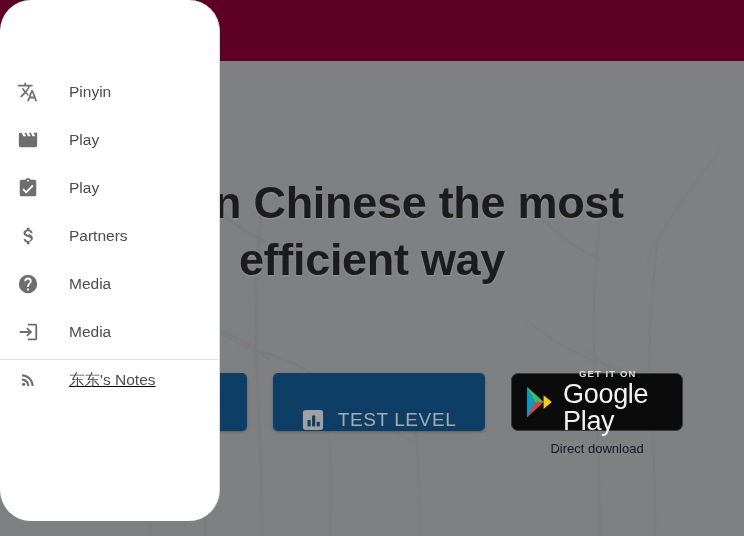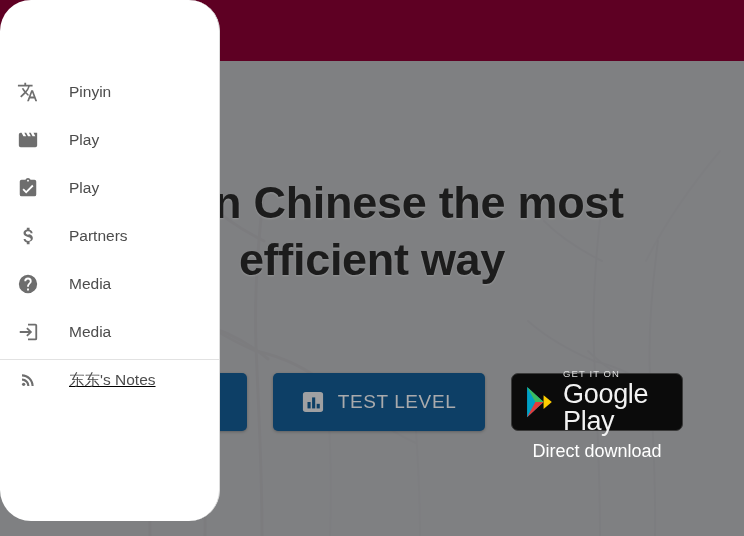--- a/index.html
+++ b/index.html
@@ -57,21 +57,21 @@
   }
 
   .btn {
     height:58px;
     background:#0d3f66;
     border:none; border-radius:5px;
     color:#a9aaac;
     font-size:19px;
     font-family:"Liberation Sans", sans-serif;
     letter-spacing:.6px;
-    display:flex; align-items:center; justify-content:center;
+    display:flex; align-items:flex-end; justify-content:center;
     gap:14px;
     padding:0 26px;
     cursor:pointer;
     box-shadow:0 1px 3px rgba(0,0,0,.25);
   }
   .btn-start { min-width:186px; }
   .btn-test  { min-width:212px; }
 
   .chart-icon { width:22px; height:22px; display:block; }
 
@@ -84,25 +84,26 @@
     background:#0b0b0b;
     border-radius:7px;
     display:flex; align-items:center; gap:9px;
     padding:0 12px;
     cursor:pointer;
     border:1px solid #3a3a3a;
   }
   .play-tri { width:30px; height:33px; flex:none; display:block; }
   .play-txt { display:flex; flex-direction:column; line-height:1; }
   .play-small {
-    color:#dedede; font-size:9.5px; letter-spacing:1.1px; font-weight:normal;
+    color:#dedede; font-size:9.5px; letter-spacing:1.1px; font-weight:bold;
     margin-bottom:2px;
+    margin-left:16px;
   }
   .play-big { color:#f2f2f2; font-size:27px; letter-spacing:-.3px; }
-  .direct-dl { color:#ffffff; font-size:18px; white-space:nowrap; }
+  .direct-dl { color:#0f172a; font-size:13px; white-space:nowrap; }
 
   
   .scrim {
     position:absolute; inset:0;
     background:transparent;
   }
   .drawer {
     position:absolute; left:0; top:0;
     width:220px; height:521px;
     background:#ffffff;

